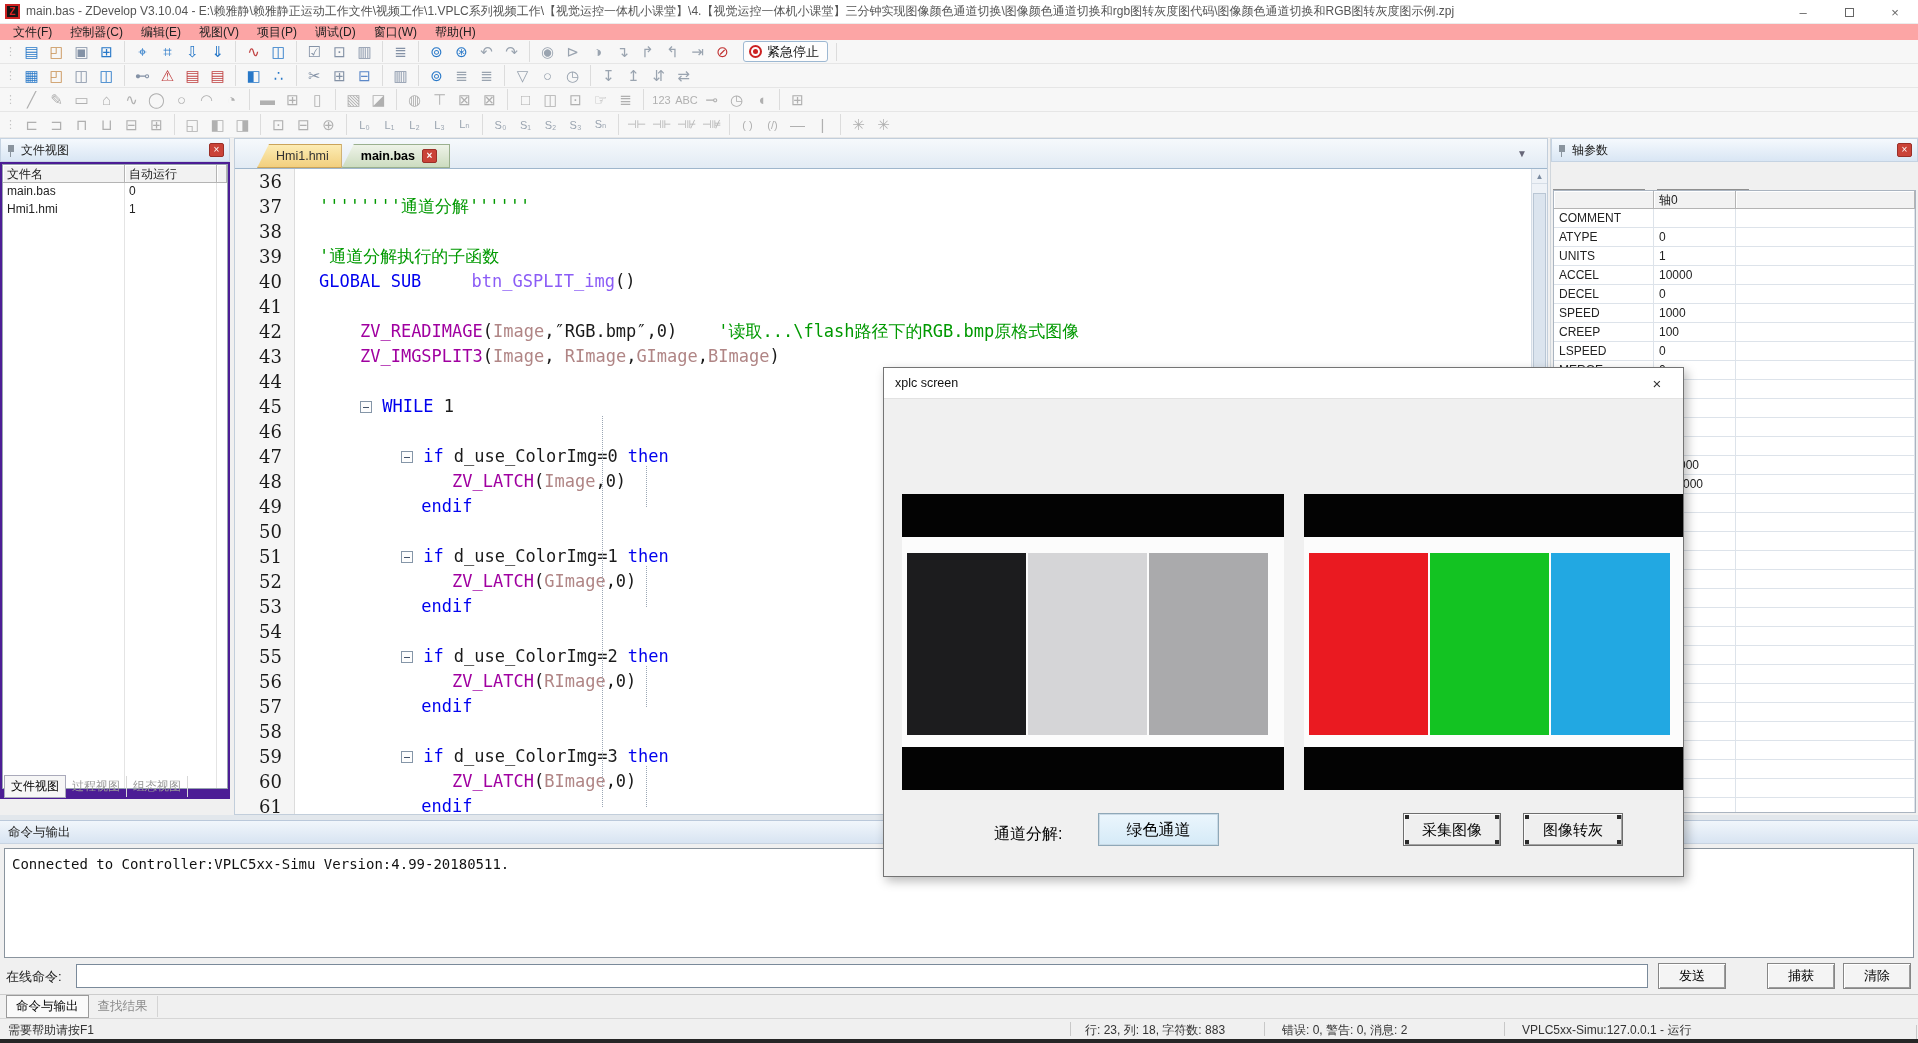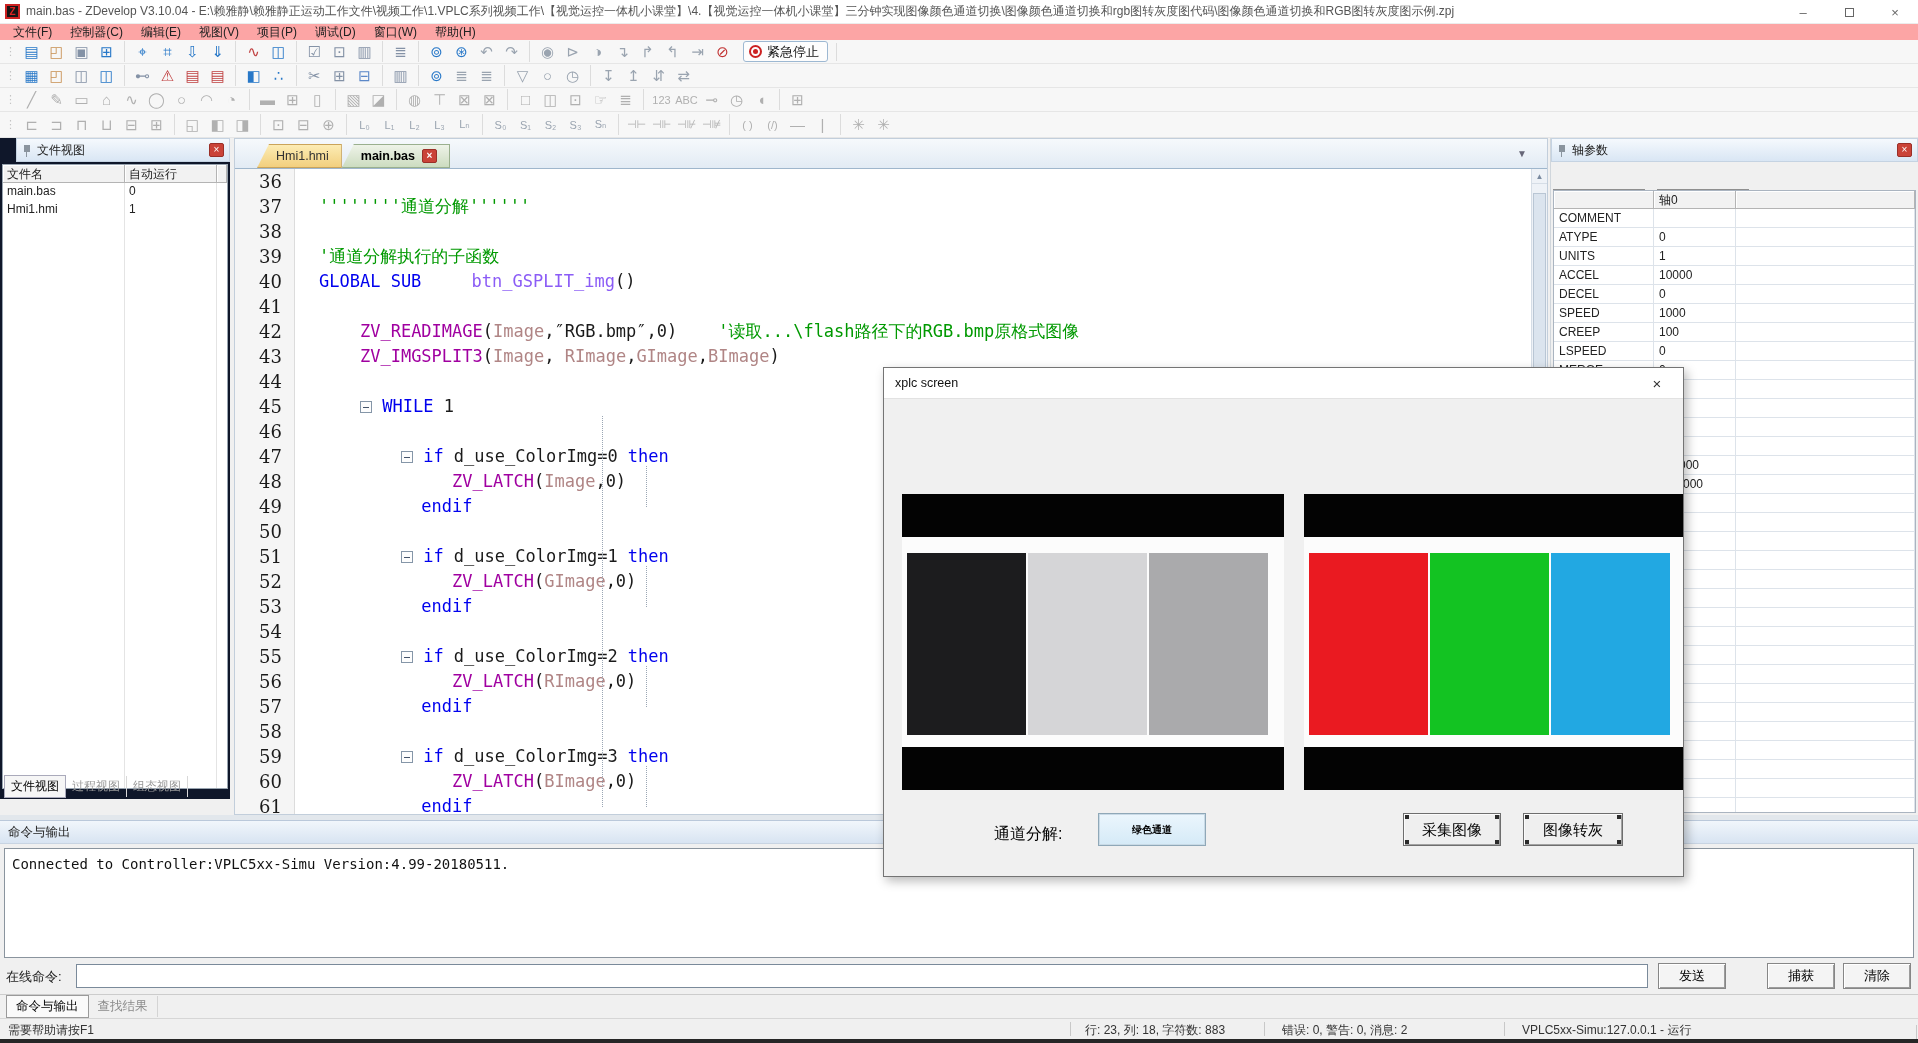--- a/index.html
+++ b/index.html
@@ -29,21 +29,21 @@
   .tbgroup { display:flex; align-items:center; }
   .tbgroup + .tbgroup { border-left:1px solid #dcdcdc; margin-left:5px; padding-left:5px; }
   .tbi { width:25px; height:21px; display:flex; align-items:center; justify-content:center; font-size:15px; }
   .tbi.txt { font-size:11px; color:#9aa4b0; letter-spacing:0; }
   .estop { display:flex; align-items:center; gap:5px; border:1px solid #9db8d2; background:#fdfdfd; border-radius:3px; height:21px; padding:0 8px 0 5px; font-size:13px; margin-left:8px; color:#111; }
   .estop-dot { width:13px; height:13px; border:2px solid #cc2222; border-radius:50%; display:flex; align-items:center; justify-content:center; }
   .estop-dot::after { content:""; width:5px; height:5px; background:#cc2222; border-radius:50%; }
   .tbsep-end { width:1px; height:18px; background:#dcdcdc; margin-left:8px; }
 
   
-  .leftpanel { position:absolute; left:0; top:138px; width:230px; height:661px; background:#0f172a;padding-left:16px; }
+  .leftpanel { position:absolute; left:0; top:138px; width:230px; height:661px; background:#4c1d95; }
   .panelhead { height:24px; background:linear-gradient(#f5f9fd,#d9e6f4); border:1px solid #c5d3e2; display:flex; align-items:center; padding:0 5px; font-size:12px; }
   .panelhead .ph-label { flex:1; }
   .pin { position:relative; width:10px; height:13px; margin-right:5px; }
   .pin::before { content:""; position:absolute; left:2px; top:1px; width:6px; height:7px; background:#8a949e; }
   .pin::after { content:""; position:absolute; left:4px; top:8px; width:1px; height:5px; background:#8a949e; }
   .xbox { width:15px; height:14px; background:#ca4338; color:#fff; font-size:10px; line-height:12px; text-align:center; border:1px solid #9a2f28; border-radius:2px; }
   .filelist { position:absolute; left:2px; top:26px; width:226px; height:625px; background:#fff; border:1px solid #98a4b0; }
   .fl-headrow { display:flex; height:18px; }
   .fl-hcell { background:#f2f2f2; border-right:1px solid #b4b4b4; border-bottom:1px solid #b4b4b4; box-shadow:inset 1px 1px 0 #fff; font-size:12px; padding:1px 0 0 4px; }
   .fl-c1 { width:122px; } .fl-c2 { width:92px; }
@@ -96,21 +96,21 @@
   .dlg-x { width:30px; text-align:center; font-size:15px; color:#333; }
   .dlg-heading { position:absolute; left:0; right:0; top:48px; text-align:center; font-size:16px; color:#000; }
   .imgpanel { position:absolute; top:126px; height:296px; background:#fcfcfc; }
   .imgpanel.lp { left:18px; width:382px; }
   .imgpanel.rp2 { left:420px; width:379px; }
   .blackbar { position:absolute; left:0; right:0; height:43px; background:#030303; }
   .blackbar.top { top:0; } .blackbar.bot { bottom:0; }
   .swrow { position:absolute; left:5px; top:59px; height:182px; display:flex; gap:2px; }
   .sw { width:119px; height:182px; }
   .dlg-label { position:absolute; left:110px; top:456px; font-size:16px; color:#000; }
-  .chbtn { position:absolute; left:214px; top:445px; width:108px; height:33px; background:linear-gradient(#ebf6fd,#d5eaf7); border:1px solid #8fa8b8; box-shadow:0 0 0 1px #c9dae6 inset; font-size:10px; text-align:center; line-height:31px; color:#000;font-weight:bold; }
+  .chbtn { position:absolute; left:214px; top:445px; width:121px; height:33px; background:linear-gradient(#ebf6fd,#d5eaf7); border:1px solid #8fa8b8; box-shadow:0 0 0 1px #c9dae6 inset; font-size:16px; text-align:center; line-height:31px; color:#000; }
   .xbtn { position:absolute; top:445px; height:33px; background-color:#efefef; border:1px solid #6e6e6e; box-shadow:inset 1px 1px 0 #fbfbfb, inset -1px -1px 0 #a2a2a2;
           background-image:linear-gradient(#2b2b2b,#2b2b2b),linear-gradient(#2b2b2b,#2b2b2b),linear-gradient(#2b2b2b,#2b2b2b),linear-gradient(#2b2b2b,#2b2b2b);
           background-size:5px 5px; background-repeat:no-repeat; background-position:left top,right top,left bottom,right bottom;
           font-size:15px; text-align:center; line-height:31px; color:#000; }
   #xbtn-0 { left:519px; width:98px; }
   #xbtn-1 { left:639px; width:100px; }
 
   
   .splitter { position:absolute; left:0; top:815px; right:0; height:5px; background:#e2e7ec; }
   .outhead { position:absolute; left:0; top:820px; right:0; height:24px; background:linear-gradient(#f1f6fb,#d8e4f2); border-top:1px solid #bac8da; border-bottom:1px solid #c8d4e2; font-size:12.5px; display:flex; align-items:center; padding-left:8px; }

